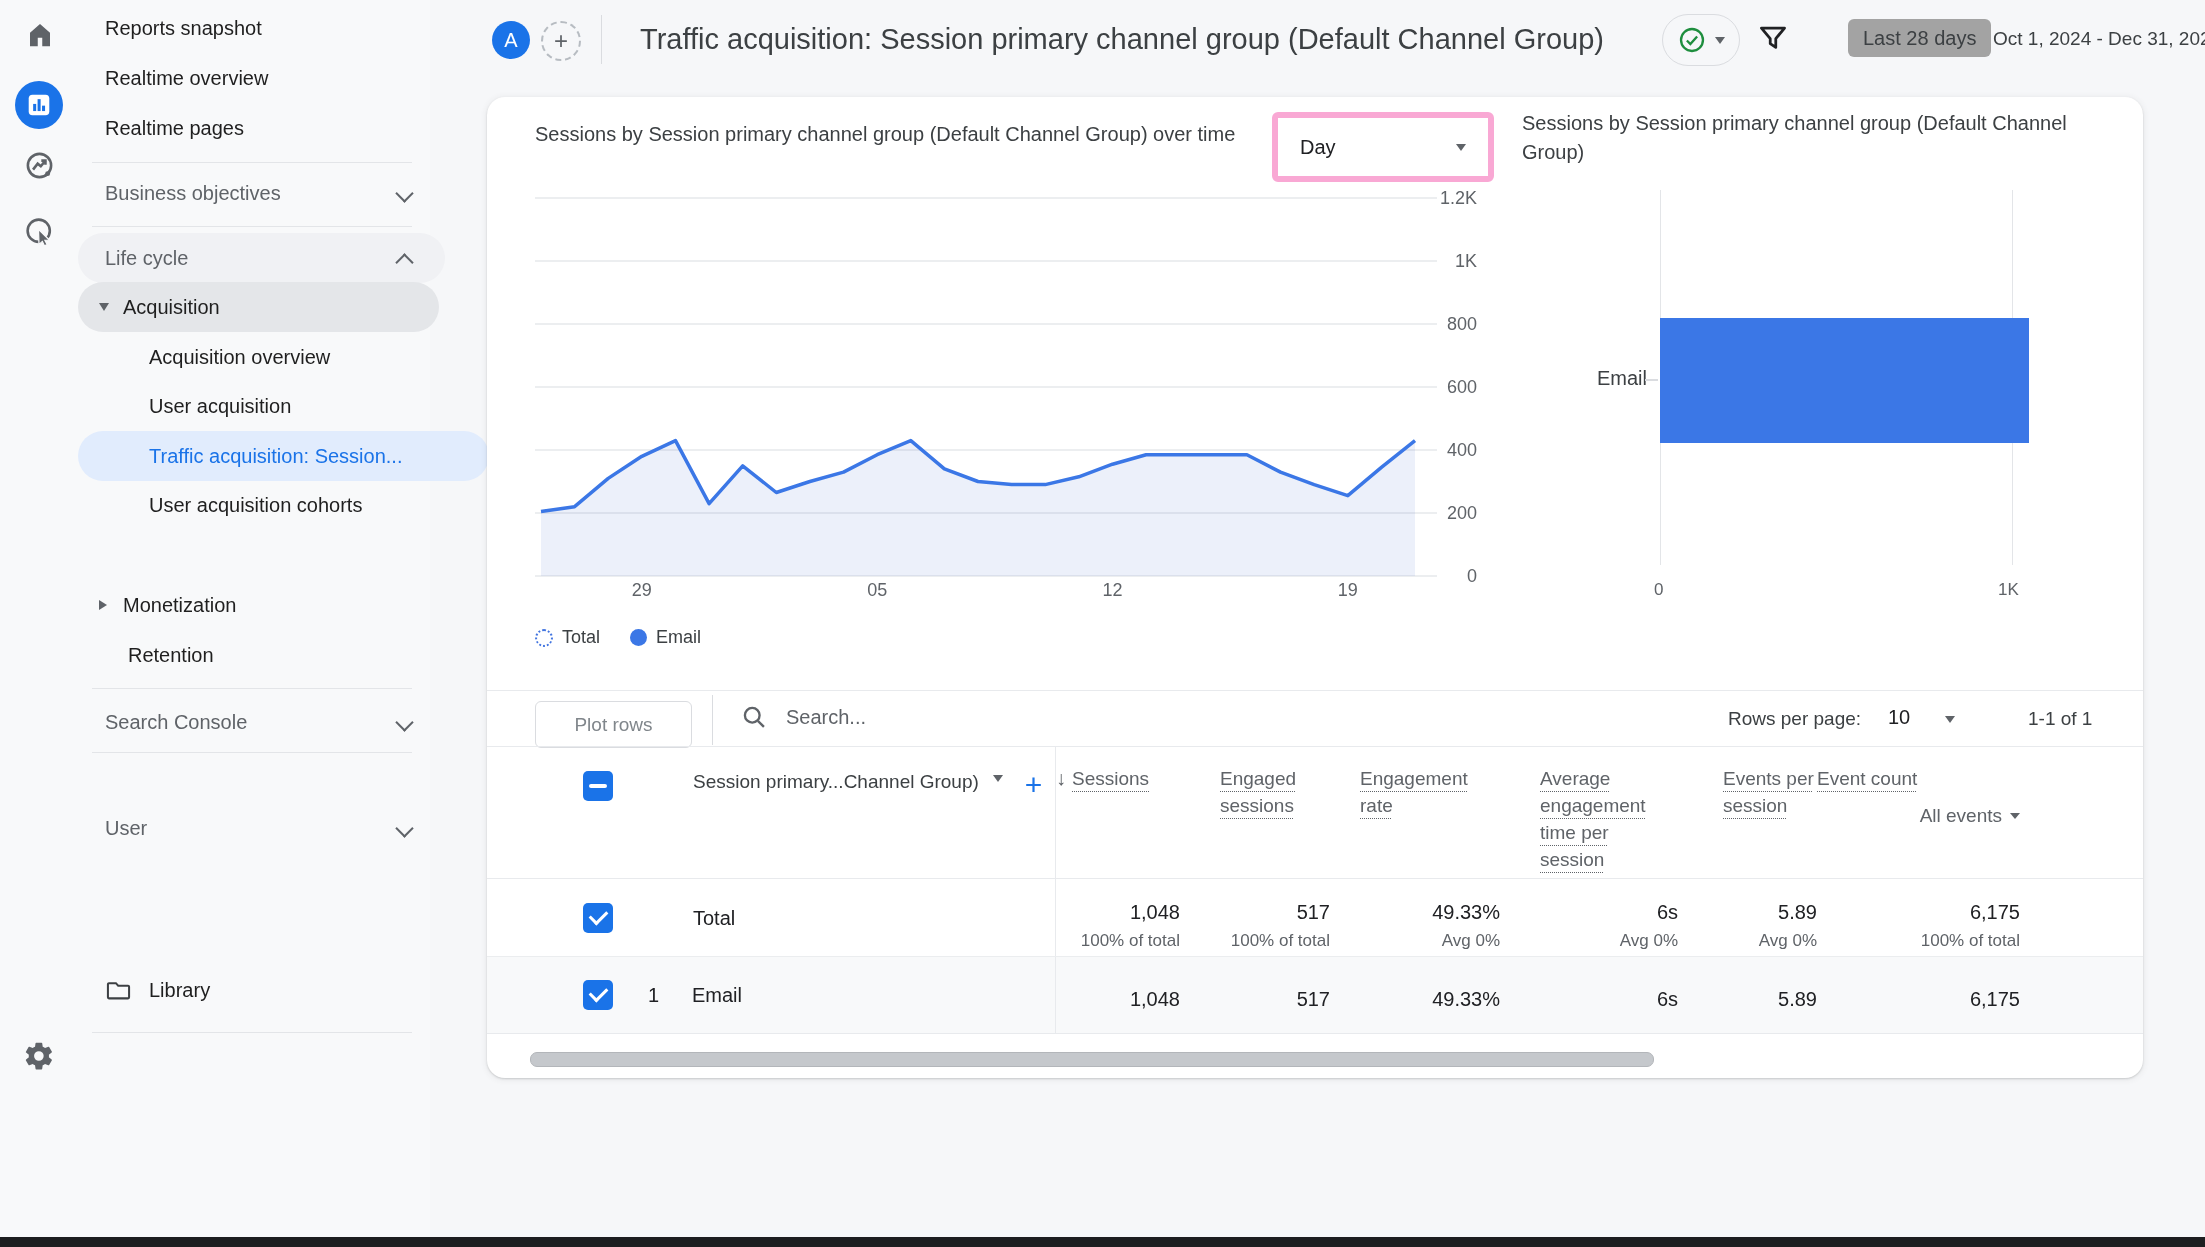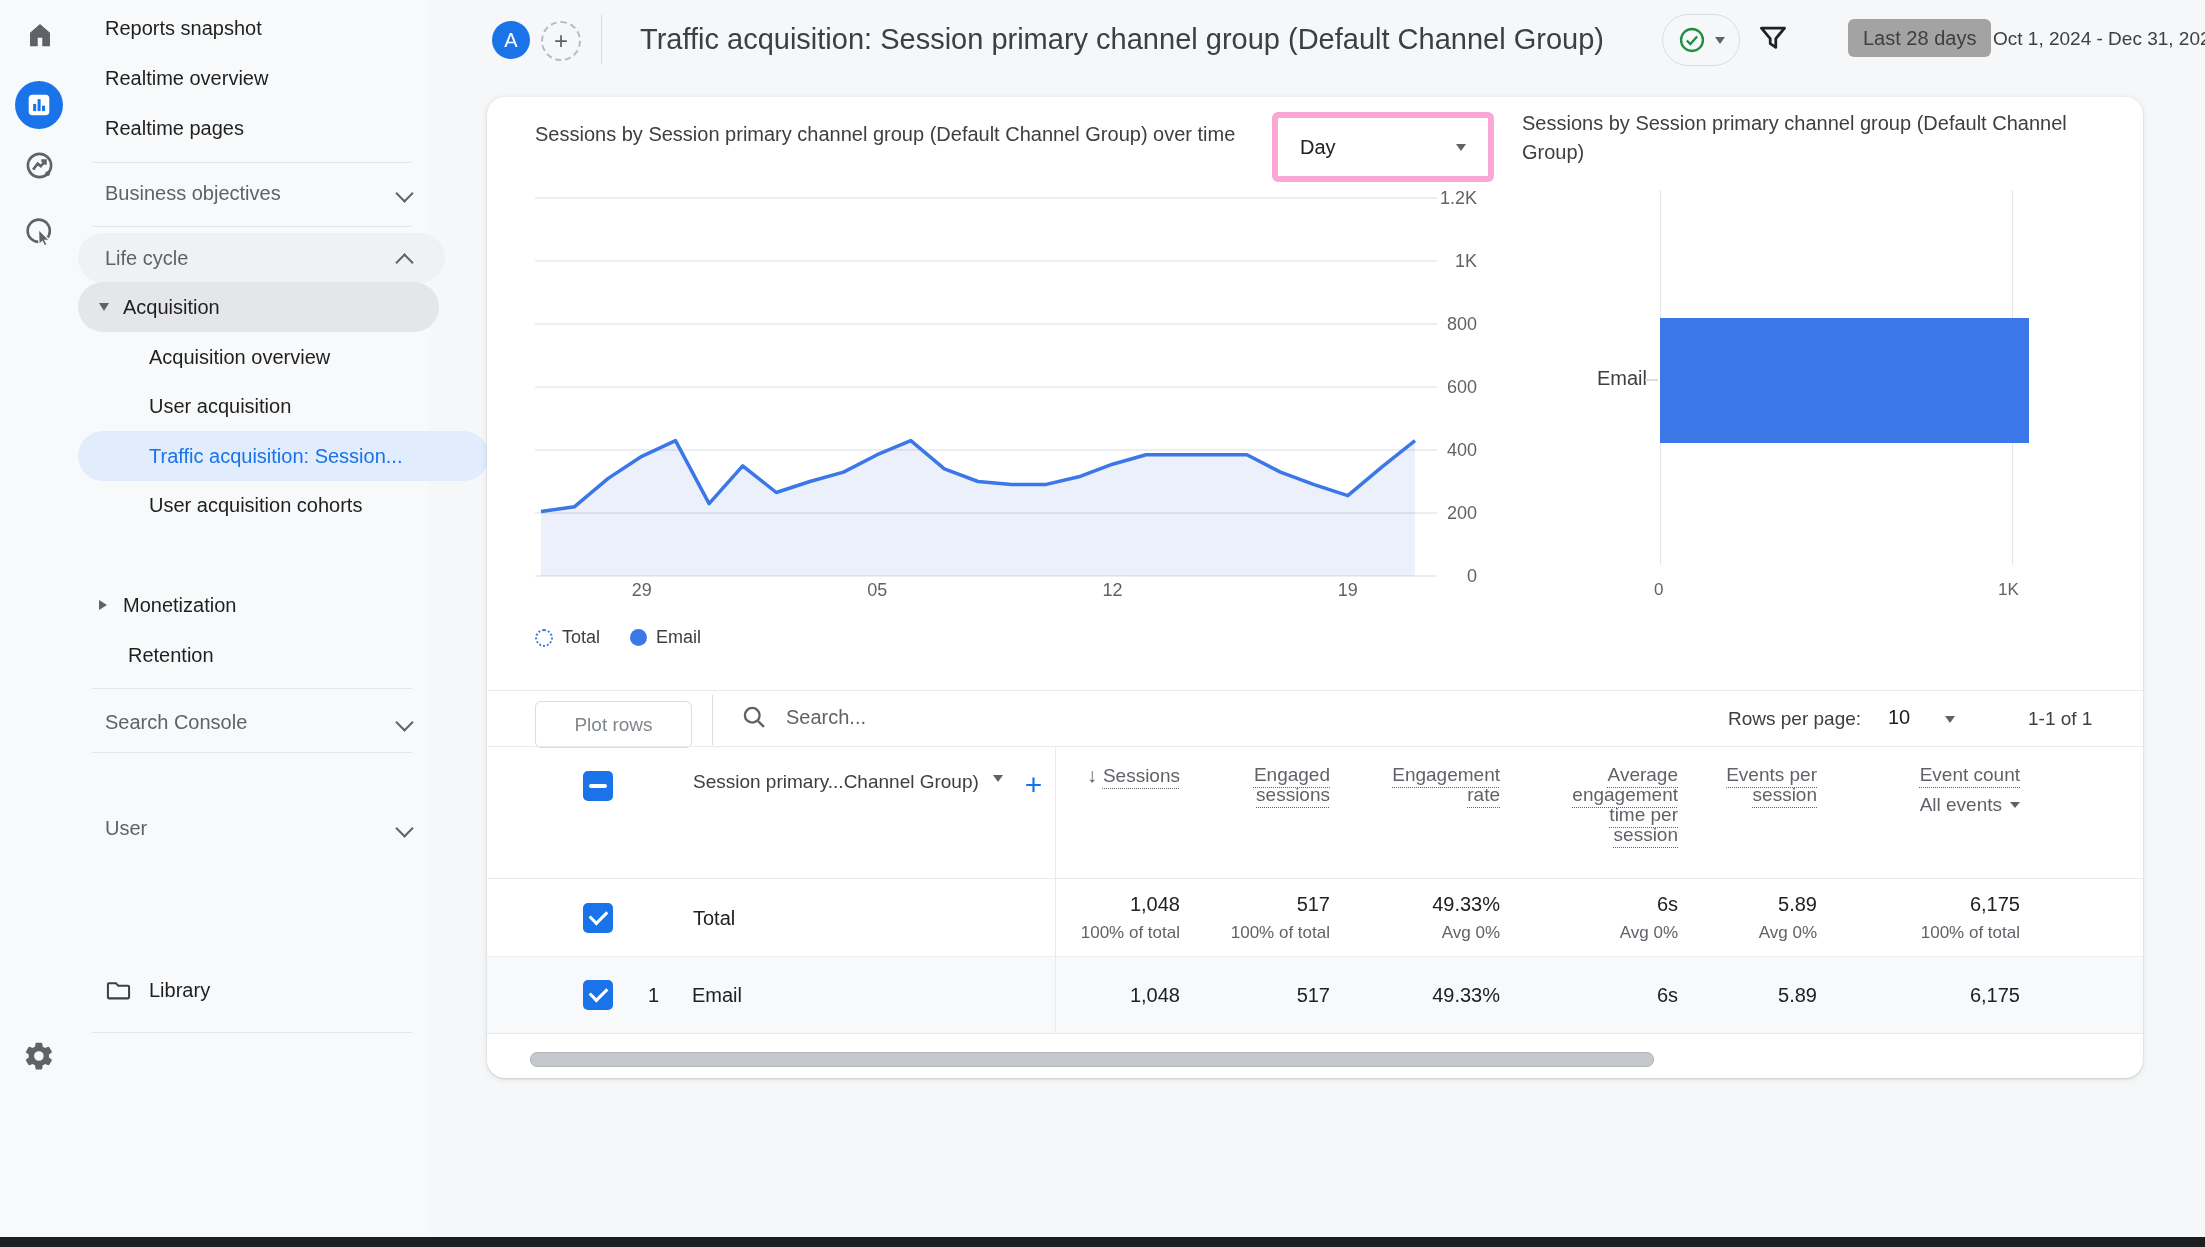--- a/index.html
+++ b/index.html
@@ -66,26 +66,26 @@
   .rpp{position:absolute;left:1241px;top:17px;font-size:19px;color:#3c4043;}
   .rpp-val{position:absolute;left:1401px;top:15px;font-size:20px;color:#202124;}
   .rpp-caret{position:absolute;left:1458px;top:25px;}
   .pag{position:absolute;left:1541px;top:17px;font-size:19px;color:#3c4043;}
   .tgrid{display:grid;grid-template-columns:569px 124px 150px 170px 178px 139px 203px 123px;position:absolute;left:0;width:1656px;}
   .t-head{top:649px;height:132px;border-top:1px solid #e8eaed;}
   .t-total{top:781px;height:78px;border-top:1px solid #e8eaed;}
   .t-row{top:859px;height:76px;border-top:1px solid #ebedef;border-bottom:1px solid #e8eaed;background:#f8f9fa;}
   .dimcell{border-right:1px solid #e8eaed;display:flex;align-items:center;padding-left:58px;margin-left:38px;}
   .t-head .dimcell{align-items:flex-start;padding-top:24px;}
-  .mcell{text-align:right;font-size:19px;color:#5f6368;line-height:20px;padding-top:18px;}
+  .mcell{text-align:left;font-size:19px;color:#5f6368;line-height:27px;padding-top:18px;}
   .mcell .hu{text-decoration:underline dotted;text-decoration-thickness:1px;text-underline-offset:6px;}
   .sortarr{margin-right:6px;font-size:20px;text-decoration:none;display:inline-block;}
   .allev{margin-top:10px;display:flex;justify-content:flex-end;align-items:center;gap:8px;color:#5f6368;font-size:19px;}
   .vcell{text-align:right;padding-top:14px;}
-  .vmain{font-size:20px;color:#202124;font-weight:500;}
+  .vmain{font-size:20px;color:#202124;font-weight:500;margin-top:8px;}
   .vsub{font-size:17px;color:#5f6368;margin-top:7px;}
   .t-row .vcell{padding-top:0;display:flex;flex-direction:column;justify-content:center;}
   .t-row .vmain{font-weight:400;}
   .cb{width:30px;height:30px;background:#1a73e8;border-radius:5px;position:relative;flex:none;}
   .cb.checked::after{content:"";position:absolute;left:7px;top:7px;width:14px;height:8px;border-left:3.5px solid #fff;border-bottom:3.5px solid #fff;transform:rotate(-45deg);}
   .cb.ind::after{content:"";position:absolute;left:6px;top:13px;width:18px;height:4px;border-radius:2px;background:#fff;}
   .dim-label{margin-left:80px;font-size:19px;color:#3c4043;white-space:nowrap;}
   .dimcaret{margin-left:14px;margin-top:4px;}
   .plusbtn{margin-left:22px;font-size:30px;color:#1a73e8;line-height:28px;}
   .rowidx{margin-left:35px;width:44px;font-size:20px;color:#202124;}

